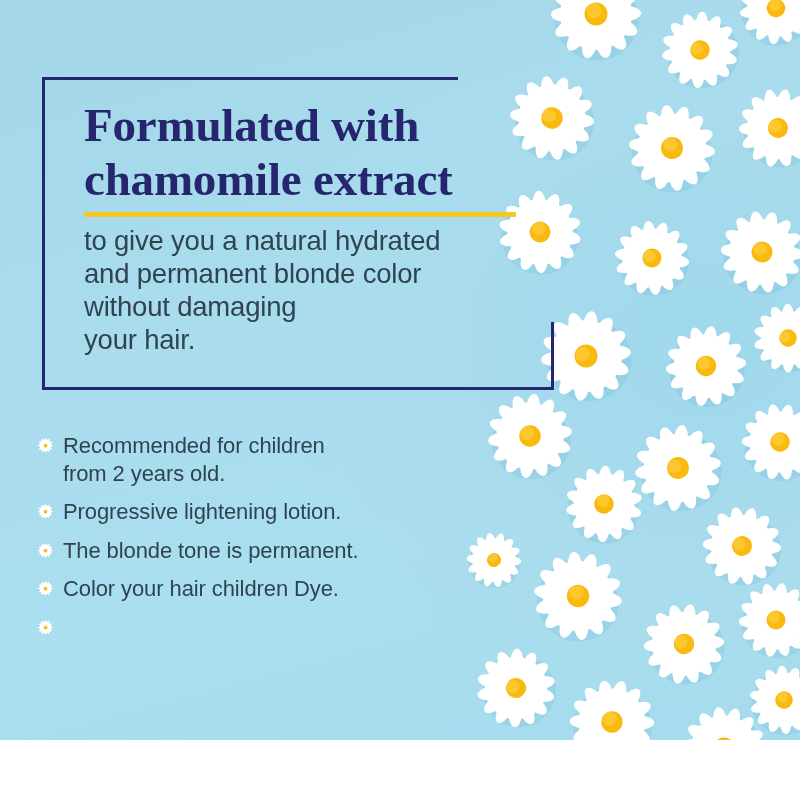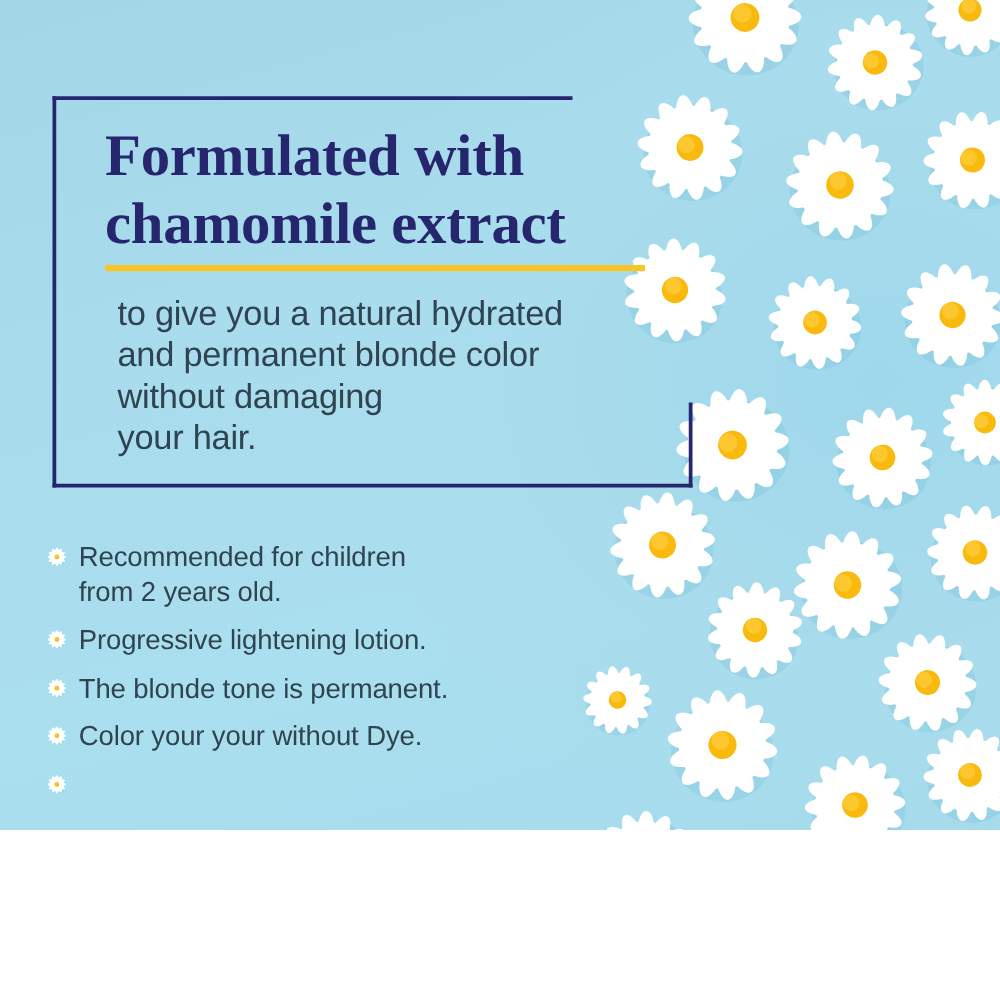--- a/index.html
+++ b/index.html
@@ -3,21 +3,21 @@
 <meta charset="utf-8">
 <style>
   html, body {
     margin: 0;
     padding: 0;
     background: #ffffff;
   }
   #poster {
     position: relative;
     width: 800px;
-    height: 664px;
+    height: 740px;
     overflow: hidden;
     font-family: "Liberation Sans", sans-serif;
     background: #a6dbec;
     background-image:
       radial-gradient(ellipse 620px 520px at 88% 46%, #9fd8ec 0%, #a9dcec 45%, rgba(169,220,236,0) 72%),
       linear-gradient(165deg, #a3d6e6 0%, #a9dced 38%, #aadff0 68%, #a5dbec 100%);
   }
 
   
   .daisy-field {
@@ -69,21 +69,21 @@
     width: 432px;
     height: 5px;
     background: #f6c626;
     border-radius: 1px;
   }
   .subcopy {
     position: absolute;
     left: 84px;
     top: 224px;
     width: 460px;
-    margin: 10px;
+    margin: 0;
     font-size: 27.5px;
     line-height: 33px;
     letter-spacing: -0.2px;
     color: #2f4450;
     white-space: pre-line;
   }
 
   
   .bullets {
     position: absolute;
@@ -1227,21 +1227,21 @@
               <ellipse cx="50" cy="26" rx="7.5" ry="15" fill="#ffffff" opacity="0.97" transform="rotate(195 50 50)"></ellipse>
               <ellipse cx="50" cy="26" rx="7.5" ry="15" fill="#ffffff" opacity="0.97" transform="rotate(225 50 50)"></ellipse>
               <ellipse cx="50" cy="26" rx="7.5" ry="15" fill="#ffffff" opacity="0.97" transform="rotate(255 50 50)"></ellipse>
               <ellipse cx="50" cy="26" rx="7.5" ry="15" fill="#ffffff" opacity="0.97" transform="rotate(285 50 50)"></ellipse>
               <ellipse cx="50" cy="26" rx="7.5" ry="15" fill="#ffffff" opacity="0.97" transform="rotate(315 50 50)"></ellipse>
               <ellipse cx="50" cy="26" rx="7.5" ry="15" fill="#ffffff" opacity="0.97" transform="rotate(345 50 50)"></ellipse>
               <circle cx="50" cy="50" r="22" fill="#ffffff"></circle>
               <circle cx="50" cy="50" r="12.5" fill="#f9b90d"></circle>
               <circle cx="47" cy="47" r="8" fill="#ffd34d" opacity="0.55"></circle>
             </g>
-          </svg></span><span>Color your your without Dye.</span></li>
+          </svg></span><span>Color your hair children Dye.</span></li>
       <li><span class="bullet-icon"><svg width="15" height="15" viewBox="0 0 100 100">
             <g>
               <ellipse cx="52" cy="56" rx="46" ry="44" fill="#7fc3dc" opacity="0.35"></ellipse>
               <ellipse cx="50" cy="20" rx="8.5" ry="19" fill="#ffffff" transform="rotate(0 50 50)"></ellipse>
               <ellipse cx="50" cy="20" rx="8.5" ry="19" fill="#ffffff" transform="rotate(30 50 50)"></ellipse>
               <ellipse cx="50" cy="20" rx="8.5" ry="19" fill="#ffffff" transform="rotate(60 50 50)"></ellipse>
               <ellipse cx="50" cy="20" rx="8.5" ry="19" fill="#ffffff" transform="rotate(90 50 50)"></ellipse>
               <ellipse cx="50" cy="20" rx="8.5" ry="19" fill="#ffffff" transform="rotate(120 50 50)"></ellipse>
               <ellipse cx="50" cy="20" rx="8.5" ry="19" fill="#ffffff" transform="rotate(150 50 50)"></ellipse>
               <ellipse cx="50" cy="20" rx="8.5" ry="19" fill="#ffffff" transform="rotate(180 50 50)"></ellipse>

